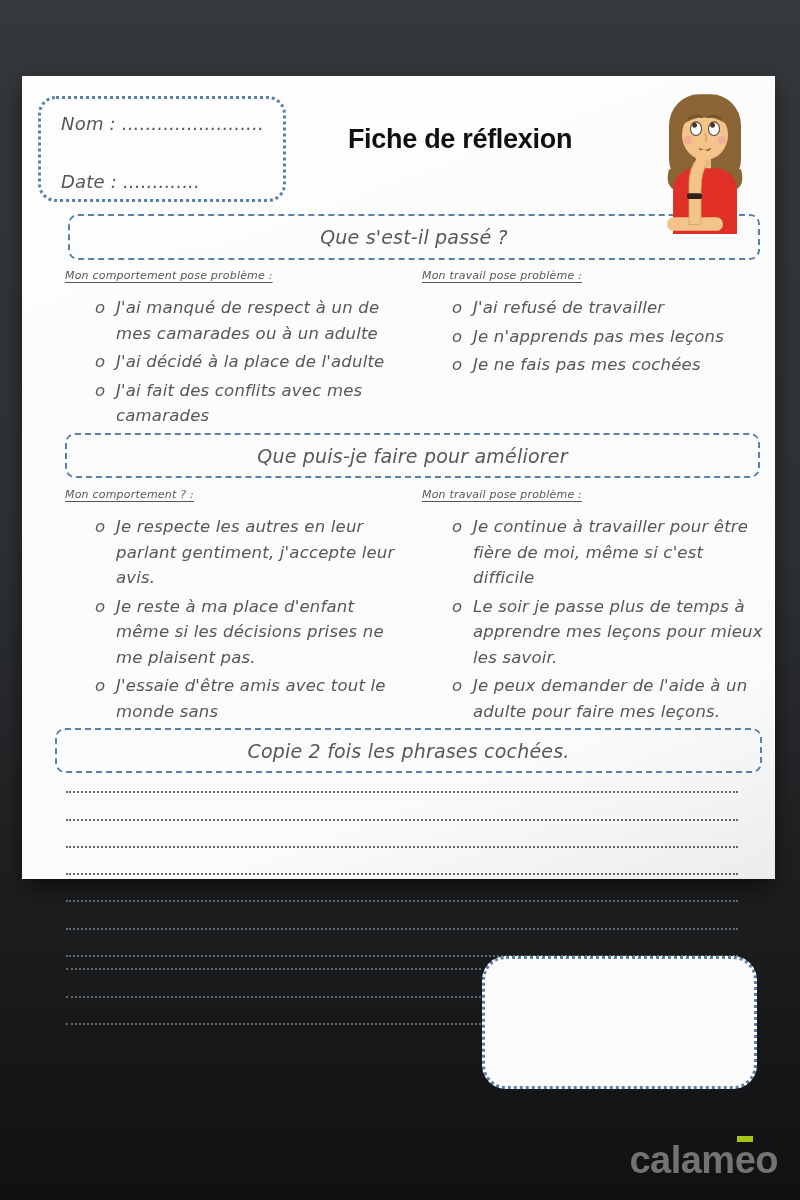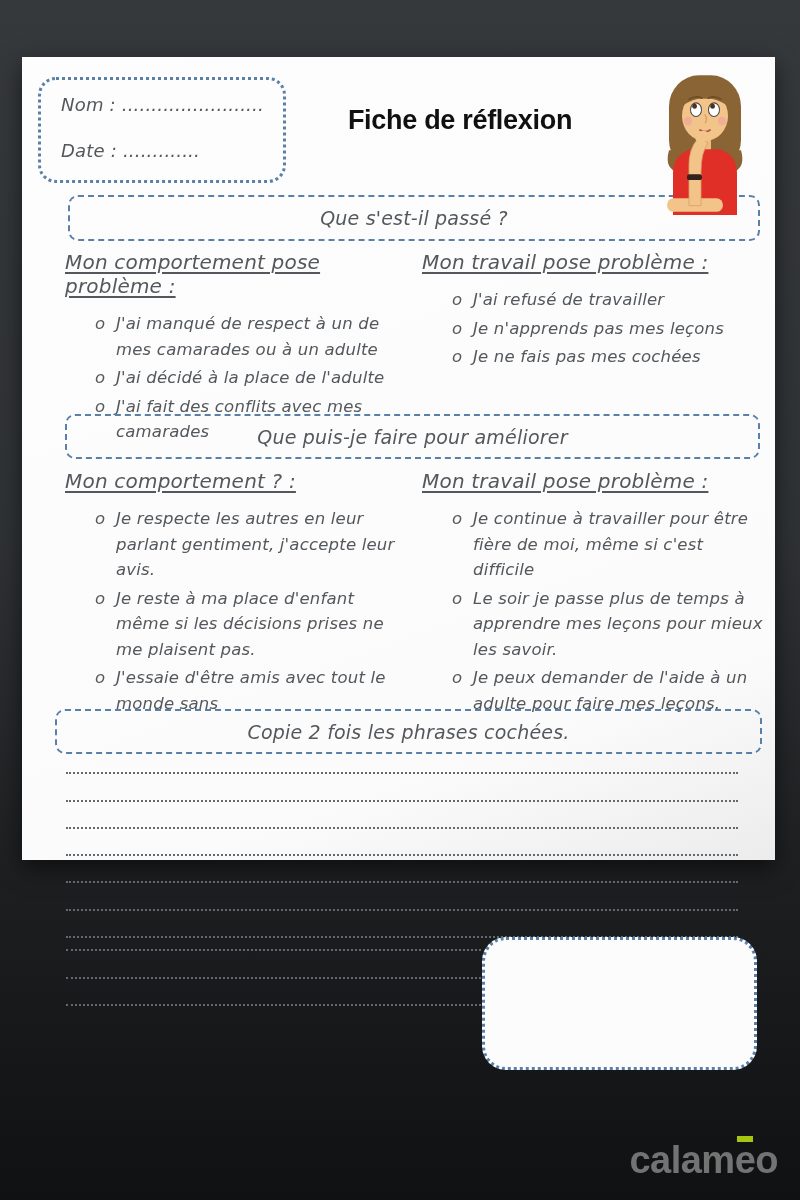--- a/index.html
+++ b/index.html
@@ -4,33 +4,33 @@
 <style>
   html,body{margin:0;padding:0;}
   body{
     position:relative;
     width:800px;height:1200px;
     background:linear-gradient(180deg,#36393c 0%,#2f3235 45%,#1d1e20 74%,#101113 100%);
     font-family:"DejaVu Sans",sans-serif;
     overflow:hidden;
   }
   .page{
-    position:absolute;left:22px;top:57px;width:753px;height:803px;
+    position:absolute;left:22px;top:76px;width:753px;height:803px;
     background:linear-gradient(160deg,#fdfdfd 0%,#fbfbfb 80%,#ececec 100%);
     box-shadow:0 8px 22px rgba(0,0,0,.55);
   }
   .hand{font-style:italic;color:#54585c;letter-spacing:.2px;}
   
   .id-box{
     position:absolute;left:16px;top:20px;width:248px;height:106px;
     border:3px dotted #5a80a8;border-radius:18px;box-sizing:border-box;
     padding:14px 0 0 20px;
   }
   .id-line{font-size:18px;line-height:1.2;}
-  .id-line.second{margin-top:24px;}
+  .id-line.second{margin-top:36px;}
   
   .doc-title{
     position:absolute;left:273px;top:48px;width:330px;
     text-align:center;font-family:"Liberation Sans",sans-serif;
     font-weight:800;font-size:27px;color:#101010;letter-spacing:-.3px;
   }
   
   .girl{position:absolute;left:633px;top:12px;width:100px;height:146px;z-index:3;}
   
   .banner{
@@ -41,21 +41,21 @@
   .banner1{left:46px;top:138px;width:692px;height:46px;align-items:center;}
   .banner2{left:43px;top:357px;width:695px;height:45px;}
   .banner3{left:33px;top:652px;width:707px;height:45px;}
   
   .col{position:absolute;box-sizing:border-box;}
   .s1-left{left:43px;top:193px;width:330px;}
   .s1-right{left:400px;top:193px;width:335px;}
   .s2-left{left:43px;top:412px;width:330px;}
   .s2-right{left:400px;top:412px;width:342px;}
   .col-heading{
-    font-size:20px;margin-bottom:13px;
+    font-size:11px;margin-bottom:13px;
     text-decoration:underline;text-underline-offset:3px;
   }
   .item{display:flex;gap:8px;padding-left:30px;margin-bottom:3px;
         font-size:16.5px;line-height:1.55;}
   .marker{flex:0 0 13px;}
   
   .wlines{position:absolute;left:44px;}
   .wlines-full{top:690px;width:672px;}
   .wlines-short{top:867px;width:415px;}
   .wline{height:25.3px;border-bottom:2px dotted #63686c;}

